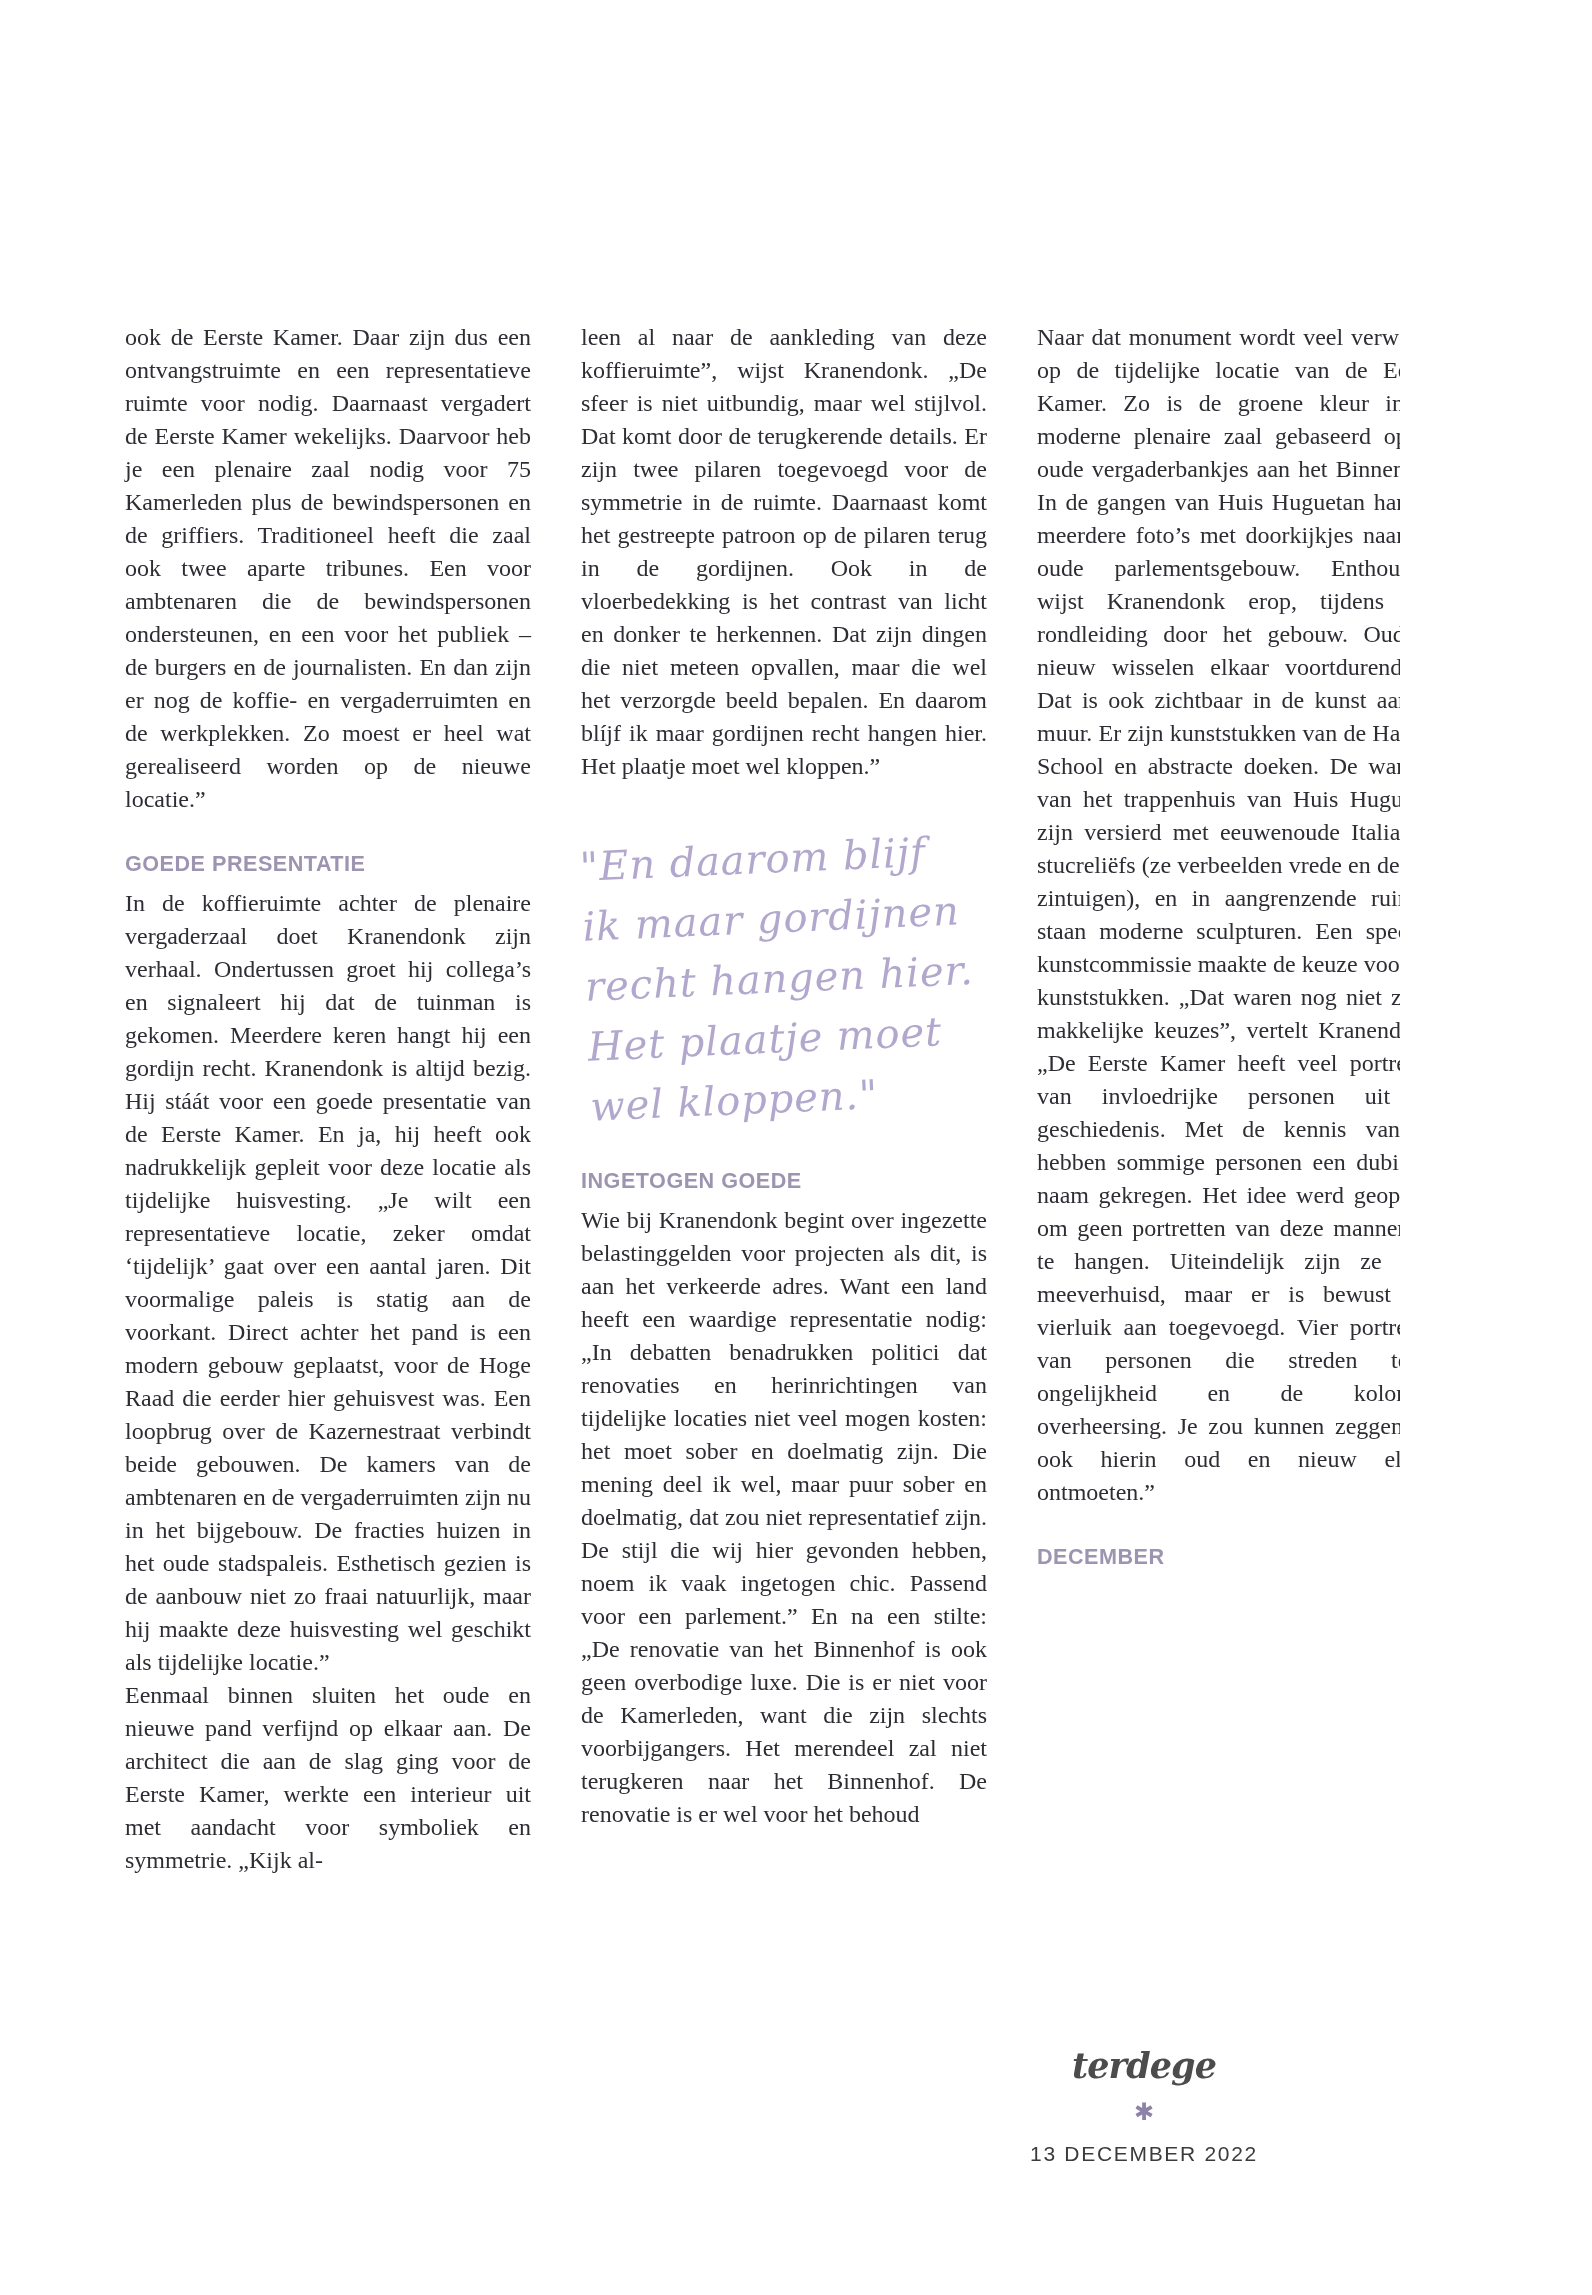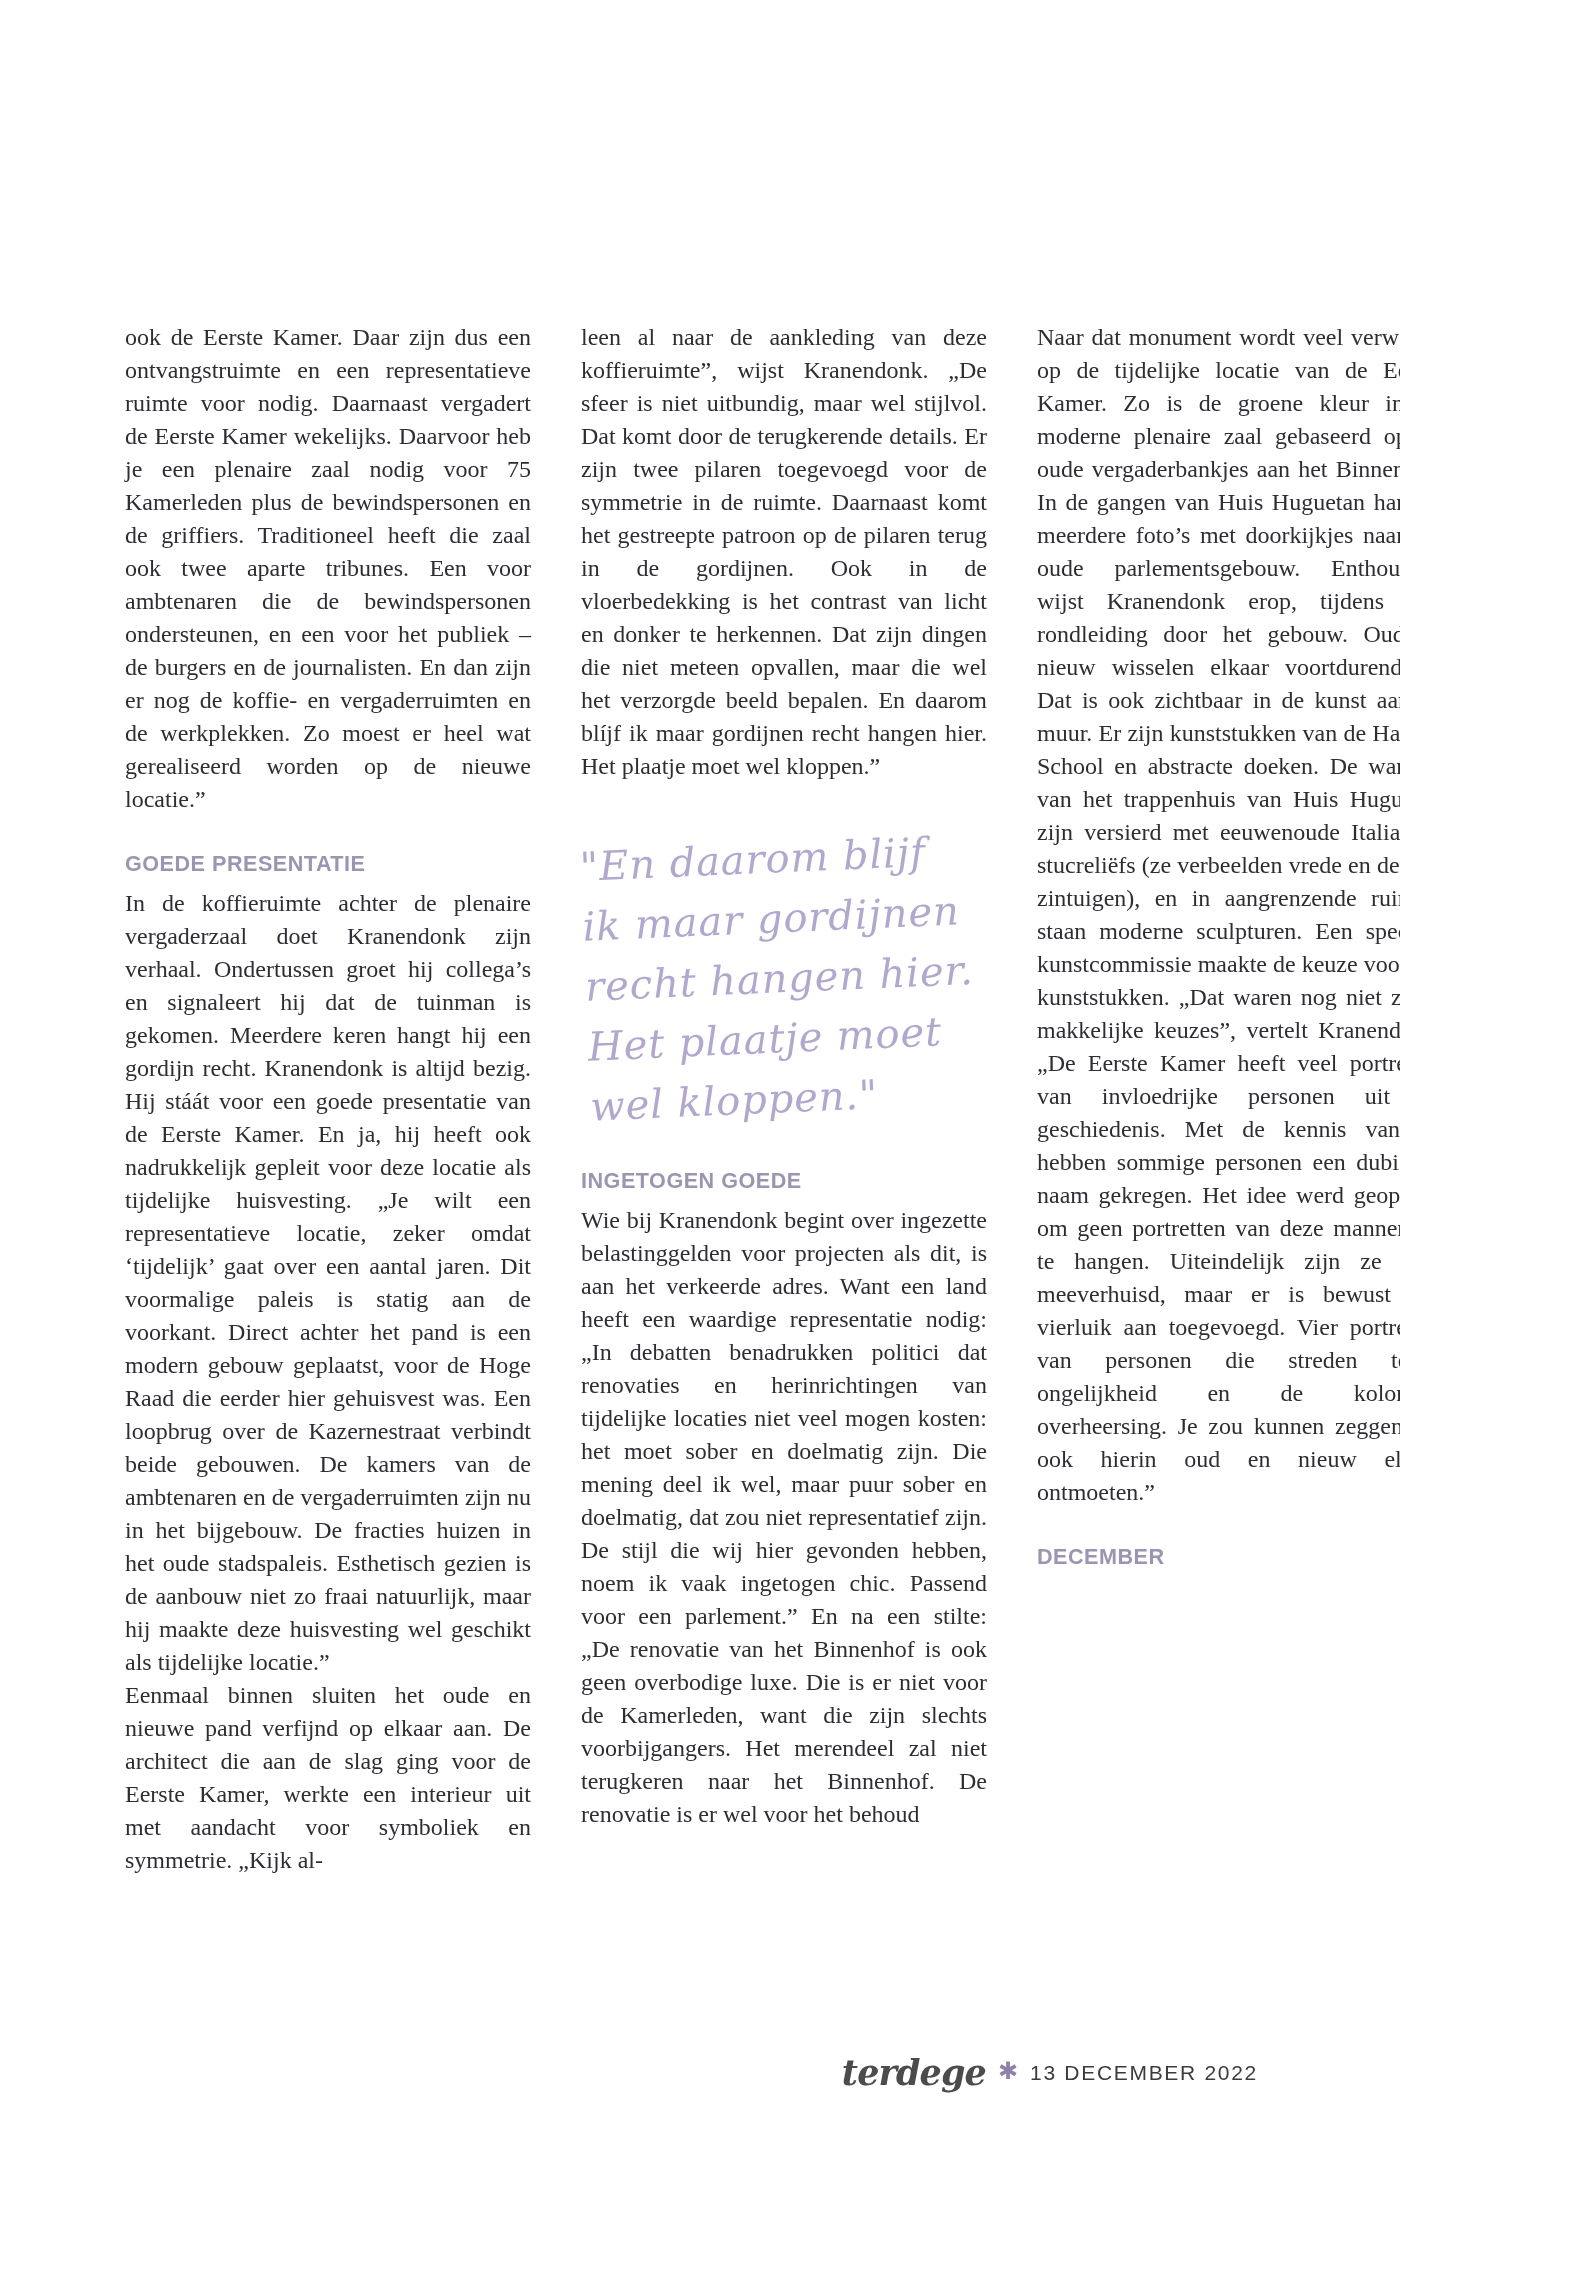--- a/index.html
+++ b/index.html
@@ -73,20 +73,21 @@
     color: #8f8f9c;
   }
   .footer-row {
     position: absolute;
     top: 2045px;
     right: 142px;
     height: 55px;
     display: flex;
     align-items: center;
     gap: 12px;
+    flex-direction: column;
   }
   .logo {
     font-family: "DejaVu Serif", serif;
     font-style: italic;
     font-weight: 700;
     font-size: 35px;
     color: #4c4c4c;
     letter-spacing: -0.9px;
   }
   .asterisk {

